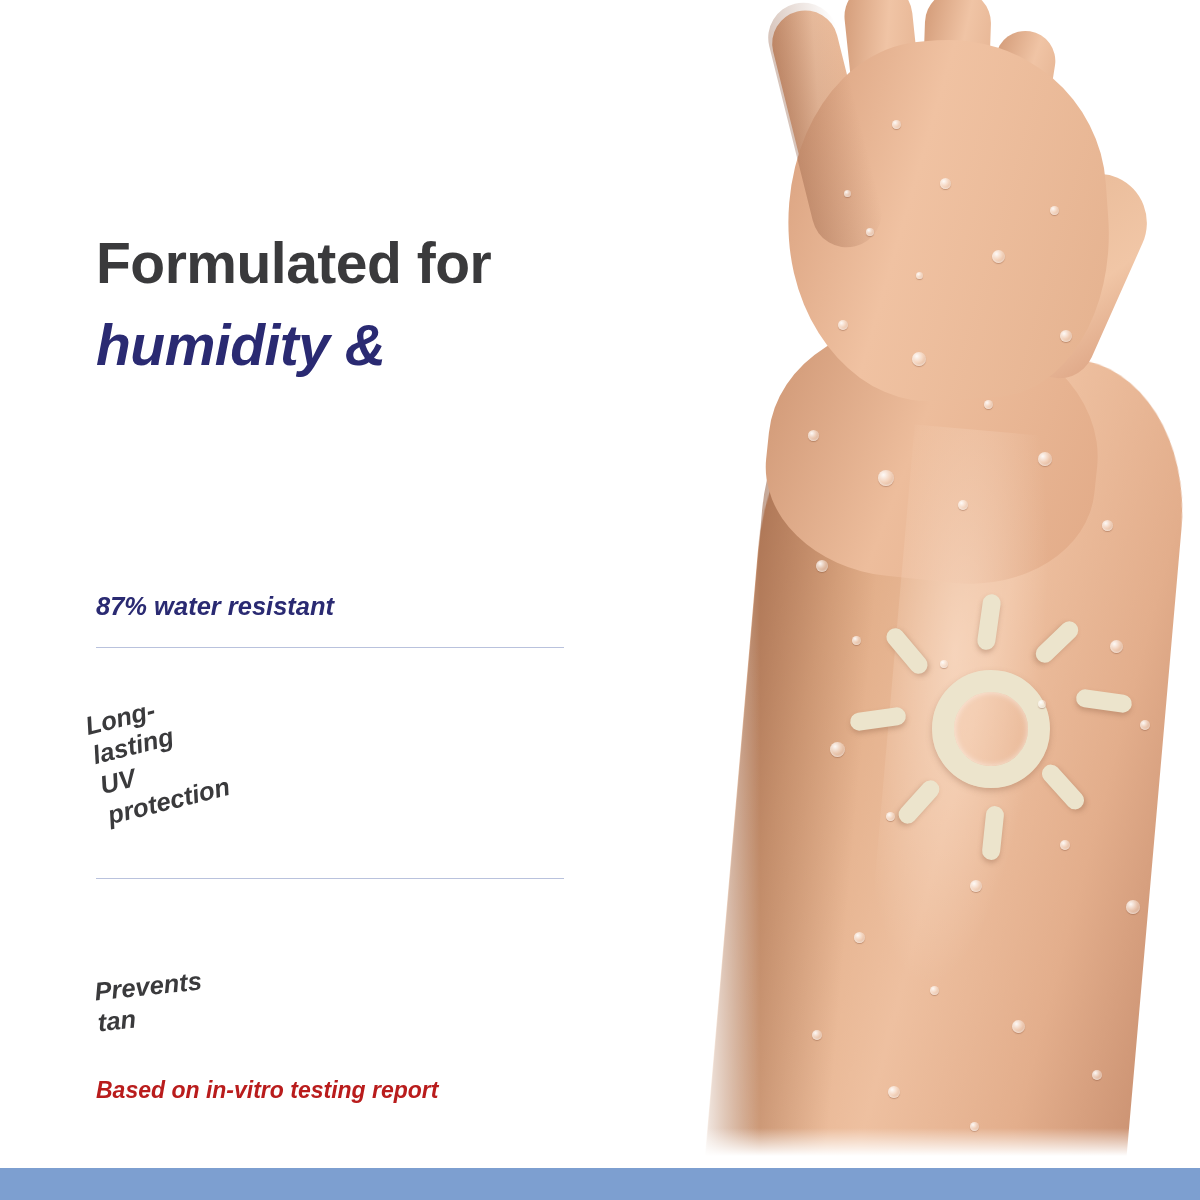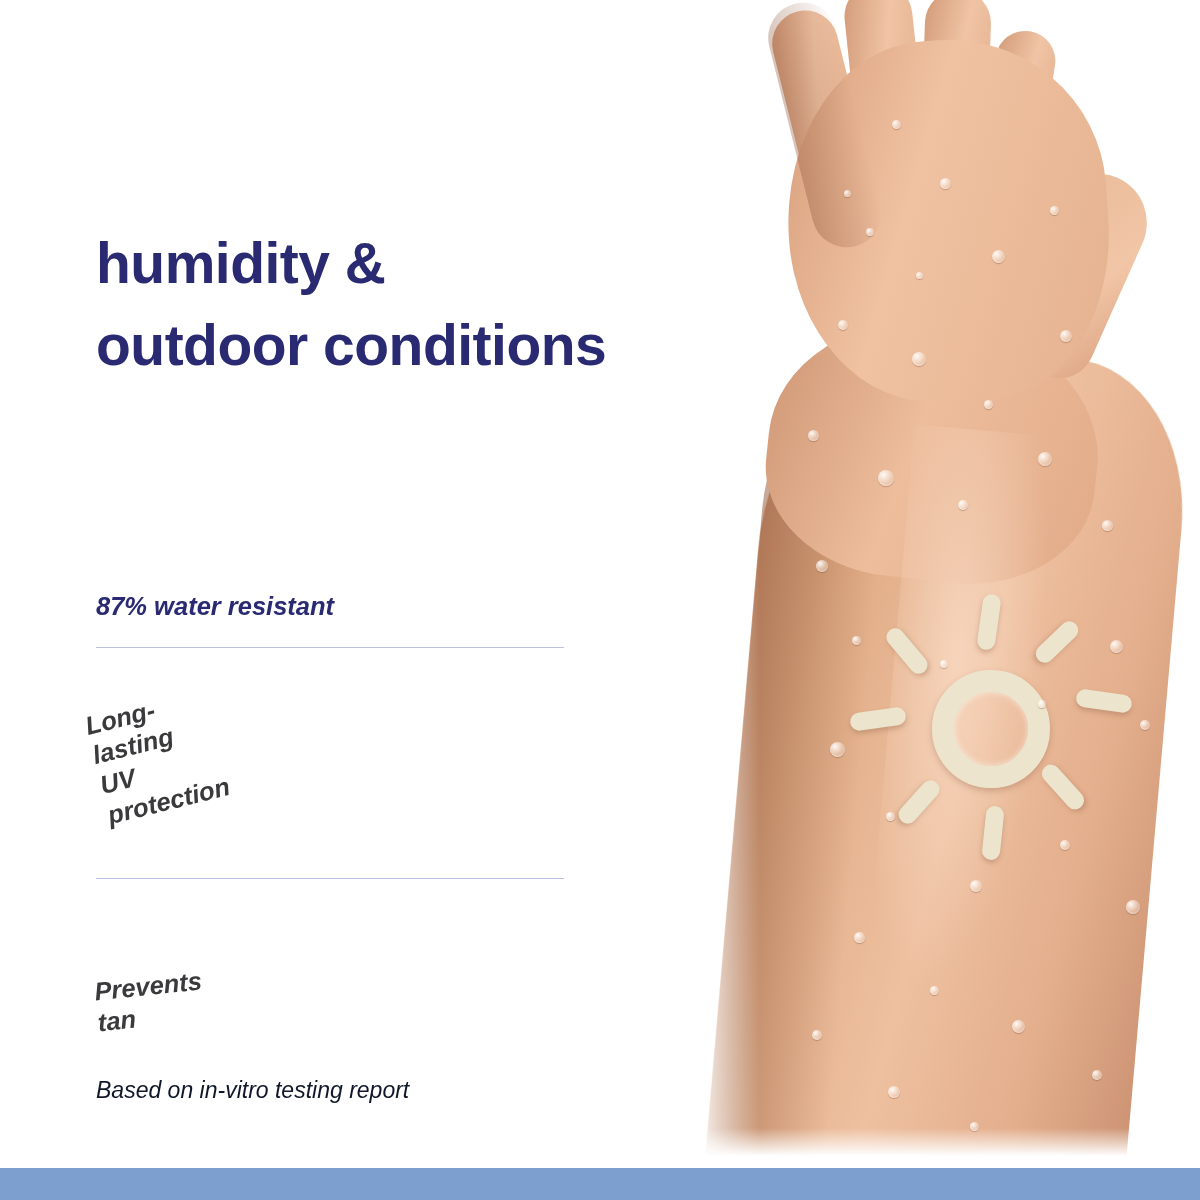--- a/index.html
+++ b/index.html
@@ -36,21 +36,21 @@
     width: 650px;
   }
   .headline .line {
     font-size: 57px;
     font-weight: 700;
     letter-spacing: -0.5px;
     line-height: 1.44;
     white-space: nowrap;
   }
   .headline .line1 { color: #3a3a3c; }
-  .headline .line2 { color: #2a2a72; }
+  .headline .line2 { color: #2a2a72; font-style: italic; }
   .headline .line3 { color: #2a2a72; }
 
   .features {
     position: absolute;
     top: 566px;
     left: 0;
     width: 468px;
     font-style: italic;
   }
   .feature-row {
@@ -71,22 +71,22 @@
     height: 1px;
     background: #b9c2dd;
   }
 
   .footnote {
     position: absolute;
     top: 1077px;
     left: 0;
     font-size: 23px;
     font-style: italic;
-    font-weight: 400;
-    color: #0f172a;
+    font-weight: 700;
+    color: #b91c1c;
     white-space: nowrap;
   }
 
   
   .photo {
     position: absolute;
     right: 0;
     top: 0;
     width: 560px;
     height: 1168px;
@@ -290,22 +290,22 @@
     <div class="drop" style="left:204px; top:190px; width:7px; height:7px;"></div>
     <div class="drop" style="left:276px; top:272px; width:7px; height:7px;"></div>
 
     <div class="photo-mask-left"></div>
     <div class="photo-mask-bottom"></div>
   </div>
 
   <div class="text-col">
 
     <div class="headline">
+      <div class="line line1">Formulated for</div>
       <div class="line line2">humidity &amp;</div>
-      <div class="line line3">outdoor conditions</div>
     </div>
 
     <div class="features">
       <div class="feature-row f0">
         <span class="label">87% water resistant</span>
       </div>
       <div class="divider"></div>
       <div class="feature-row f1">
         <span class="label">Long-lasting UV protection</span>
       </div>

